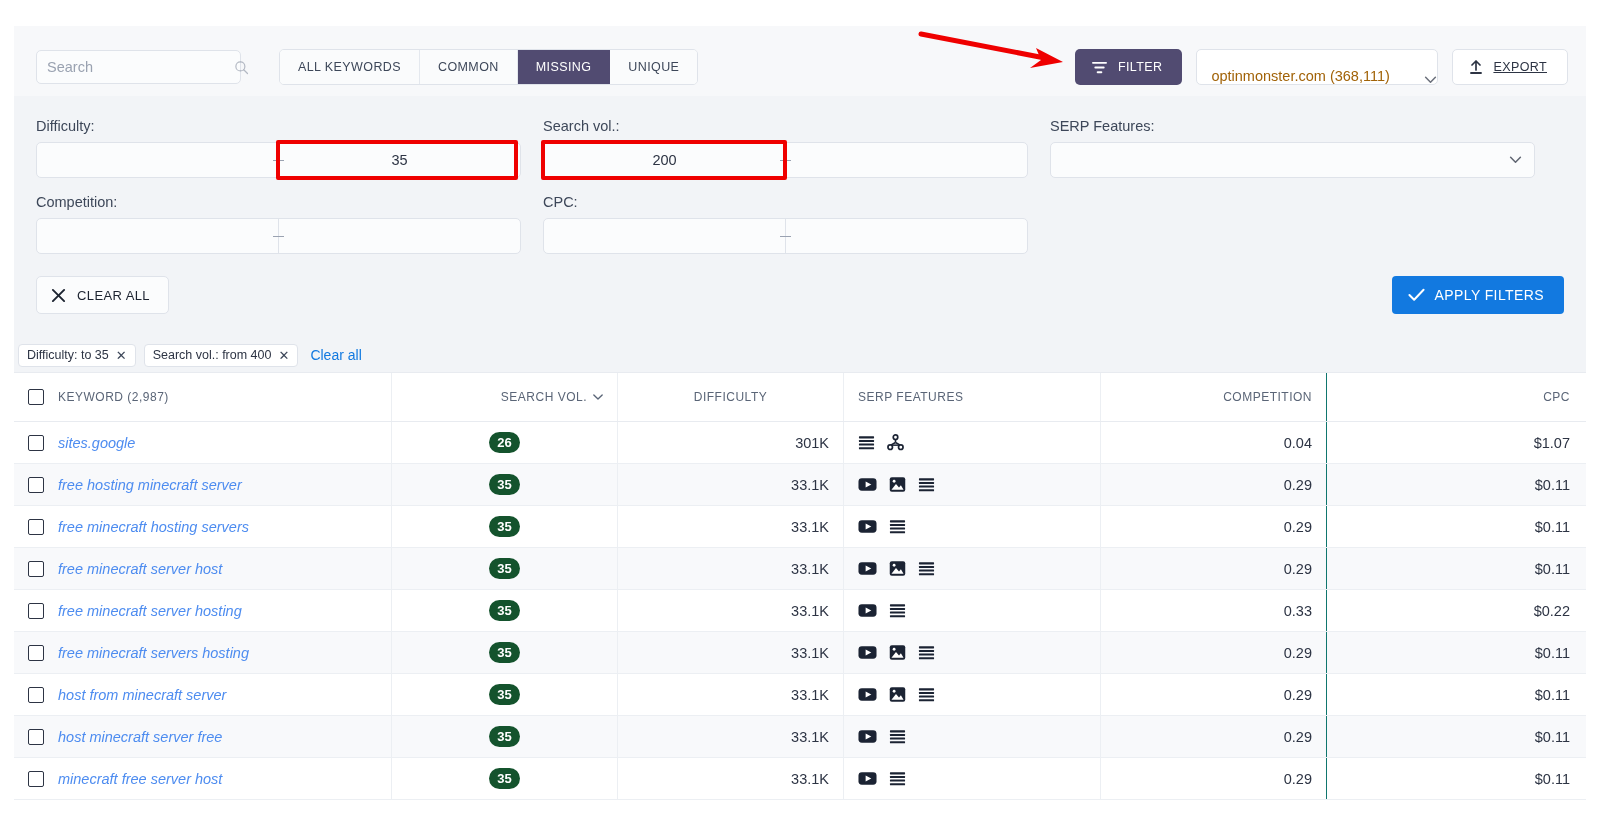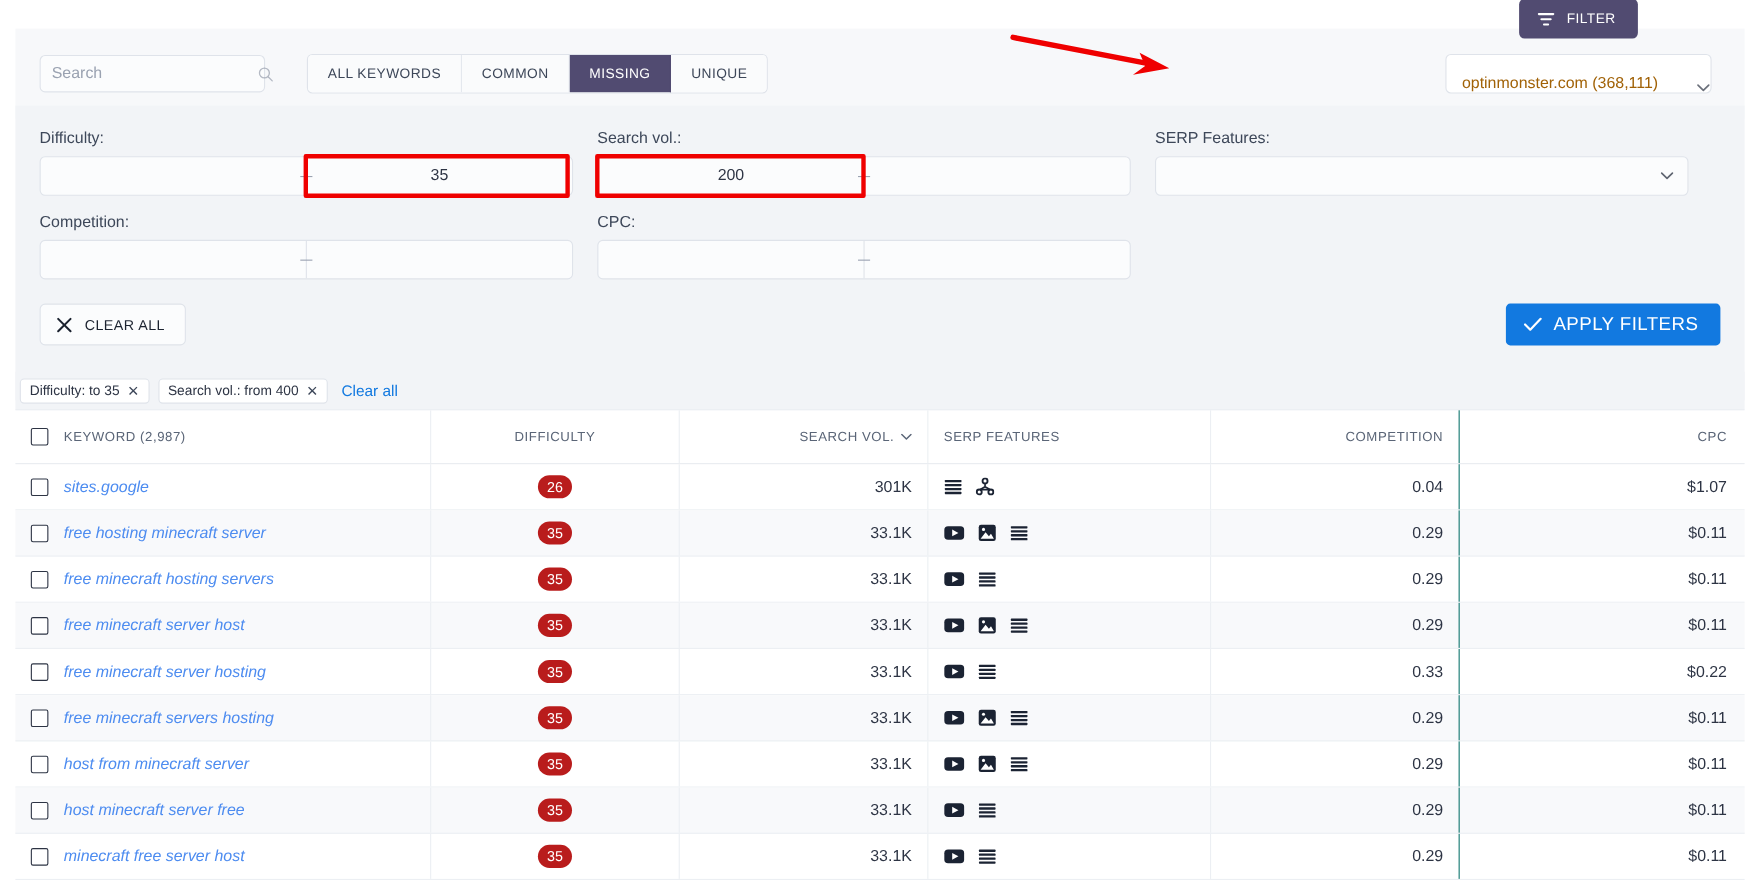--- a/index.html
+++ b/index.html
@@ -36,22 +36,22 @@
   .seg {
     display: flex; align-items: center; justify-content: center;
     padding: 0 18px; font-size: 12.5px; letter-spacing: .4px;
     color: #3d4759; background: #fafbfc; cursor: pointer;
     border-right: 1px solid #e4e8ee; height: 100%;
   }
   .seg:last-child { border-right: none; }
   .seg.active { background: #514b71; color: #ffffff; border-right-color:#514b71; }
 
   .toolbar-right {
-    margin-left: auto; margin-right: 30px;
-    display: flex; align-items: center; gap: 14px; flex-direction: column;
+    margin-left: auto; margin-right: 18px;
+    display: flex; align-items: center; gap: 14px;
   }
   .btn-filter {
     height: 36px; padding: 0 20px 0 16px; background: #514b71; border-radius: 5px;
     color: #fff; font-size: 12.5px; letter-spacing:.4px;
     display: flex; align-items: center; gap: 10px; cursor: pointer; border:none;
     font-family: "Liberation Sans", sans-serif;
   }
   .site-select {
     height: 36px; width: 242px; padding: 0 0 0 14px;
     border: 1px solid #dfe3ea; border-radius: 5px; background: #fff;
@@ -111,21 +111,21 @@
   .actions { margin-top: 22px; display: flex; align-items: center; }
   .btn-clear {
     height: 38px; padding: 0 18px 0 14px; border: 1px solid #dfe3ea; border-radius: 5px;
     background: #fbfcfd; display: flex; align-items: center; gap: 11px; cursor: pointer;
     font-size: 13px; letter-spacing:.4px; color: #1c2330;
     font-family: "Liberation Sans", sans-serif;
   }
   .btn-apply {
     margin-left: auto; height: 38px; padding: 0 20px 0 16px; border: none; border-radius: 4px;
     background: #1279e0; display: flex; align-items: center; gap: 10px; cursor: pointer;
-    font-size: 17px; letter-spacing:.4px; color: #fff;
+    font-size: 14px; letter-spacing:.4px; color: #fff;
     font-family: "Liberation Sans", sans-serif;
   }
 
   
   .chips {
     position: absolute; left: 14px; top: 338px; width: 1572px; height: 34px;
     display: flex; align-items: center; gap: 8px; padding-left: 4px;
     background: #f2f4f7;
   }
   .chip {
@@ -157,22 +157,22 @@
 
   .th { font-size: 12px; letter-spacing: .5px; color: #5a6577; }
   .th-sort { display:flex; align-items:center; gap:6px; }
   .cb {
     width: 16px; height: 16px; border: 1.6px solid #2d3444; border-radius: 2px;
     background: #fff; flex: 0 0 16px; cursor: pointer;
   }
   .kw-link { font-size: 14.5px; color: #4d8cf0; cursor: pointer; white-space: nowrap; font-style: italic; }
   .badge {
     min-width: 31px; height: 21px; padding: 0 8px; border-radius: 11px;
-    background: #b91c1c; color: #fff; font-size: 13px;
-    display: flex; align-items: center; justify-content: center;
+    background: #14532d; color: #fff; font-size: 13px;
+    display: flex; align-items: center; justify-content: center; font-weight: bold;
   }
   .num { font-size: 14.5px; color: #2d3444; }
 
   .serp-ico { width: 17px; height: 17px; flex: 0 0 17px; }
 </style>
 </head>
 <body>
 
 <div class="page">
 
@@ -313,30 +313,30 @@
     </div>
     <span class="clear-link">Clear all</span>
   </div>
 
   <div class="table">
     <div class="thead">
       <div class="cell c-kw">
         <span class="cb"></span>
         <span class="th">KEYWORD (2,987)</span>
       </div>
-      <div class="cell c-diff">
-        <span class="th">DIFFICULTY</span>
-      </div>
       <div class="cell c-vol">
         <span class="th th-sort">
           <span>SEARCH VOL.</span>
           <svg width="10" height="6" viewBox="0 0 12 7">
             <polyline points="1,1 6,6 11,1" fill="none" stroke="#5a6577" stroke-width="1.6" stroke-linecap="round" stroke-linejoin="round"></polyline>
           </svg>
         </span>
+      </div>
+      <div class="cell c-diff">
+        <span class="th">DIFFICULTY</span>
       </div>
       <div class="cell c-serp">
         <span class="th">SERP FEATURES</span>
       </div>
       <div class="cell c-comp">
         <span class="th">COMPETITION</span>
       </div>
       <div class="cell c-cpc">
         <span class="th">CPC</span>
       </div>

